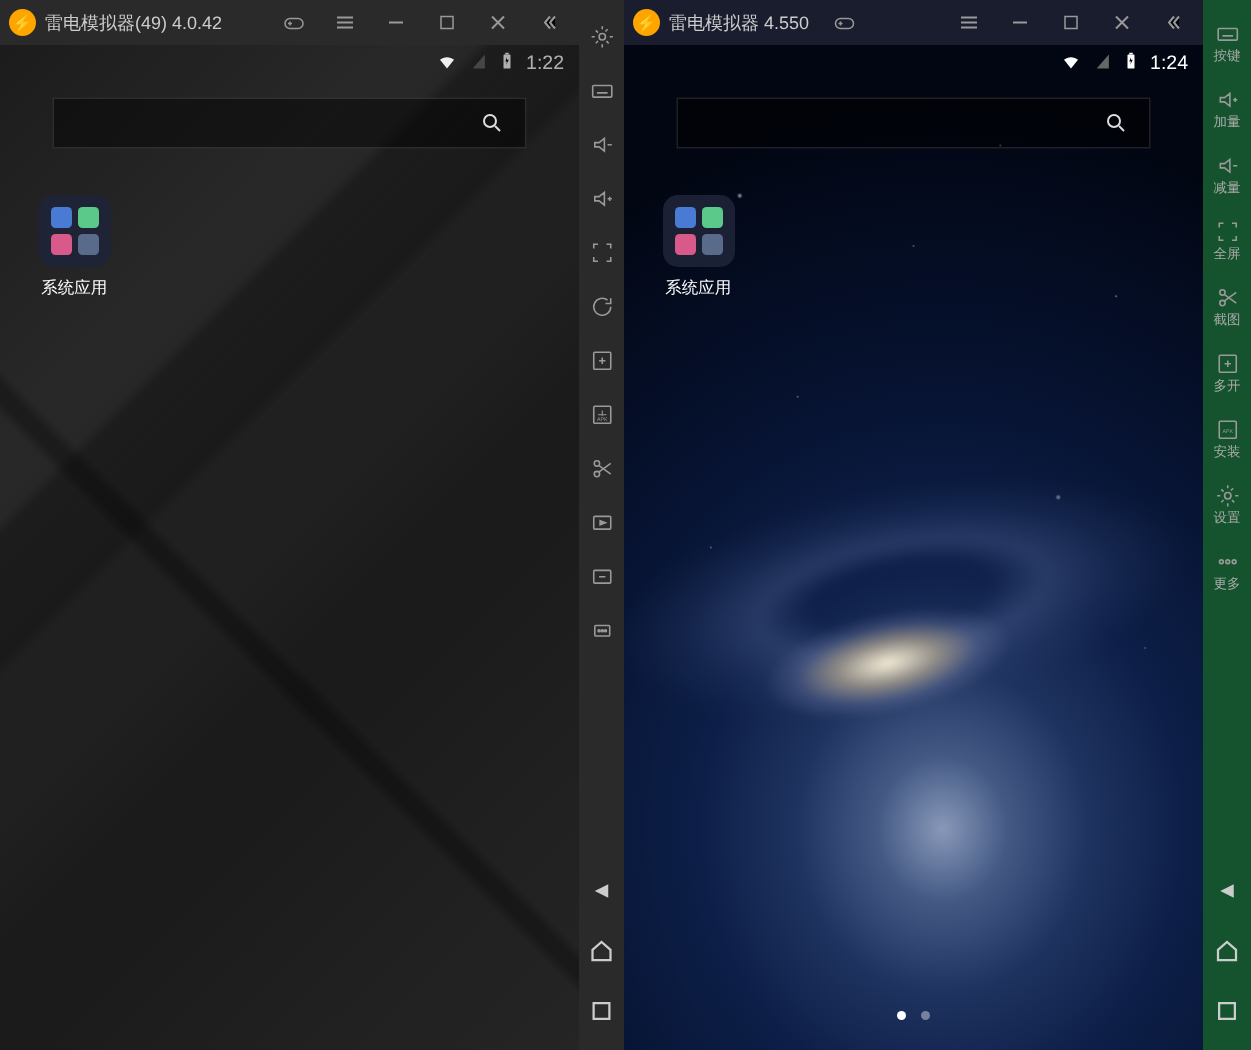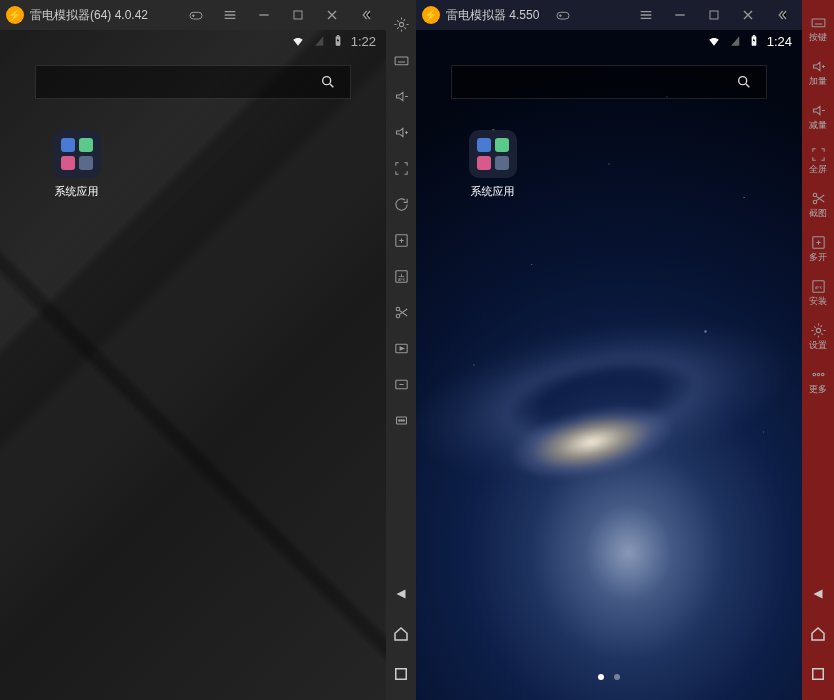--- a/index.html
+++ b/index.html
@@ -141,21 +141,21 @@
   display: flex;
   align-items: center;
   justify-content: flex-end;
   padding: 0 14px;
 }
 .searchbar svg { width: 16px; height: 16px; }
 
 .app-icon {
   position: absolute;
   top: 100px;
-  left: 44px;
+  left: 17px;
   width: 65px;
   text-align: center;
 }
 .app-icon-img {
   width: 48px;
   height: 48px;
   margin: 0 auto 6px;
   background: rgba(30,35,55,0.9);
   border-radius: 10px;
   display: grid;
@@ -193,21 +193,21 @@
 .dot.active { background: #fff; }
 
 .sidebar {
   width: 30px;
   background: #2a2a2a;
   display: flex;
   flex-direction: column;
   align-items: center;
   padding: 6px 0;
 }
-.sidebar.right { background: #7f1d1d; }
+.sidebar.right { background: #14532d; }
 .side-btn {
   width: 30px;
   height: 36px;
   display: flex;
   align-items: center;
   justify-content: center;
   color: #999;
   cursor: pointer;
   flex-direction: column;
   gap: 2px;
@@ -234,21 +234,21 @@
 }
 .nav-btn svg { width: 18px; height: 18px; }
 </style>
 </head>
 <body>
 
 <div class="emulator">
   <div class="emulator-main" style="width:386px">
     <div class="titlebar">
       <div class="logo">⚡</div>
-      <div class="title">雷电模拟器(64) 4.0.42</div>
+      <div class="title">雷电模拟器(49) 4.0.42</div>
       <div class="titlebar-spacer"></div>
       <div class="titlebar-btn">
         <svg viewBox="0 0 24 24" fill="none" stroke="currentColor" stroke-width="1.5">
             <rect x="3" y="8" width="18" height="10" rx="5"></rect>
             <path d="M8 11v4M6 13h4M16 12h.01M18 14h.01"></path>
           </svg>
       </div>
       <div class="titlebar-btn">
         <svg viewBox="0 0 24 24" fill="none" stroke="currentColor" stroke-width="2">
             <path d="M4 7h16M4 12h16M4 17h16"></path>

